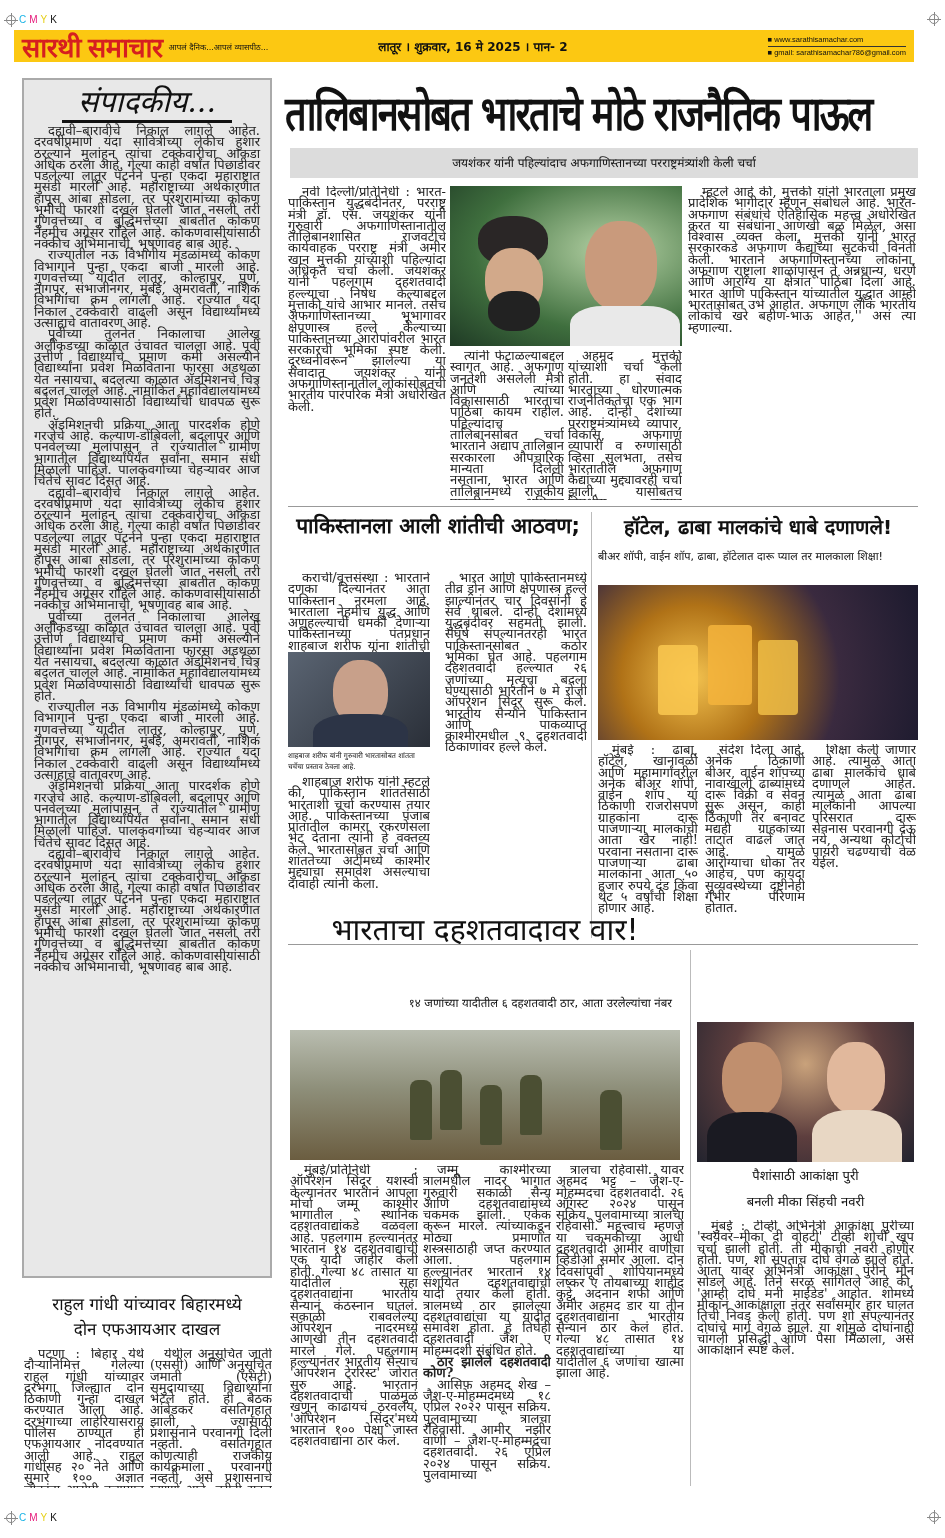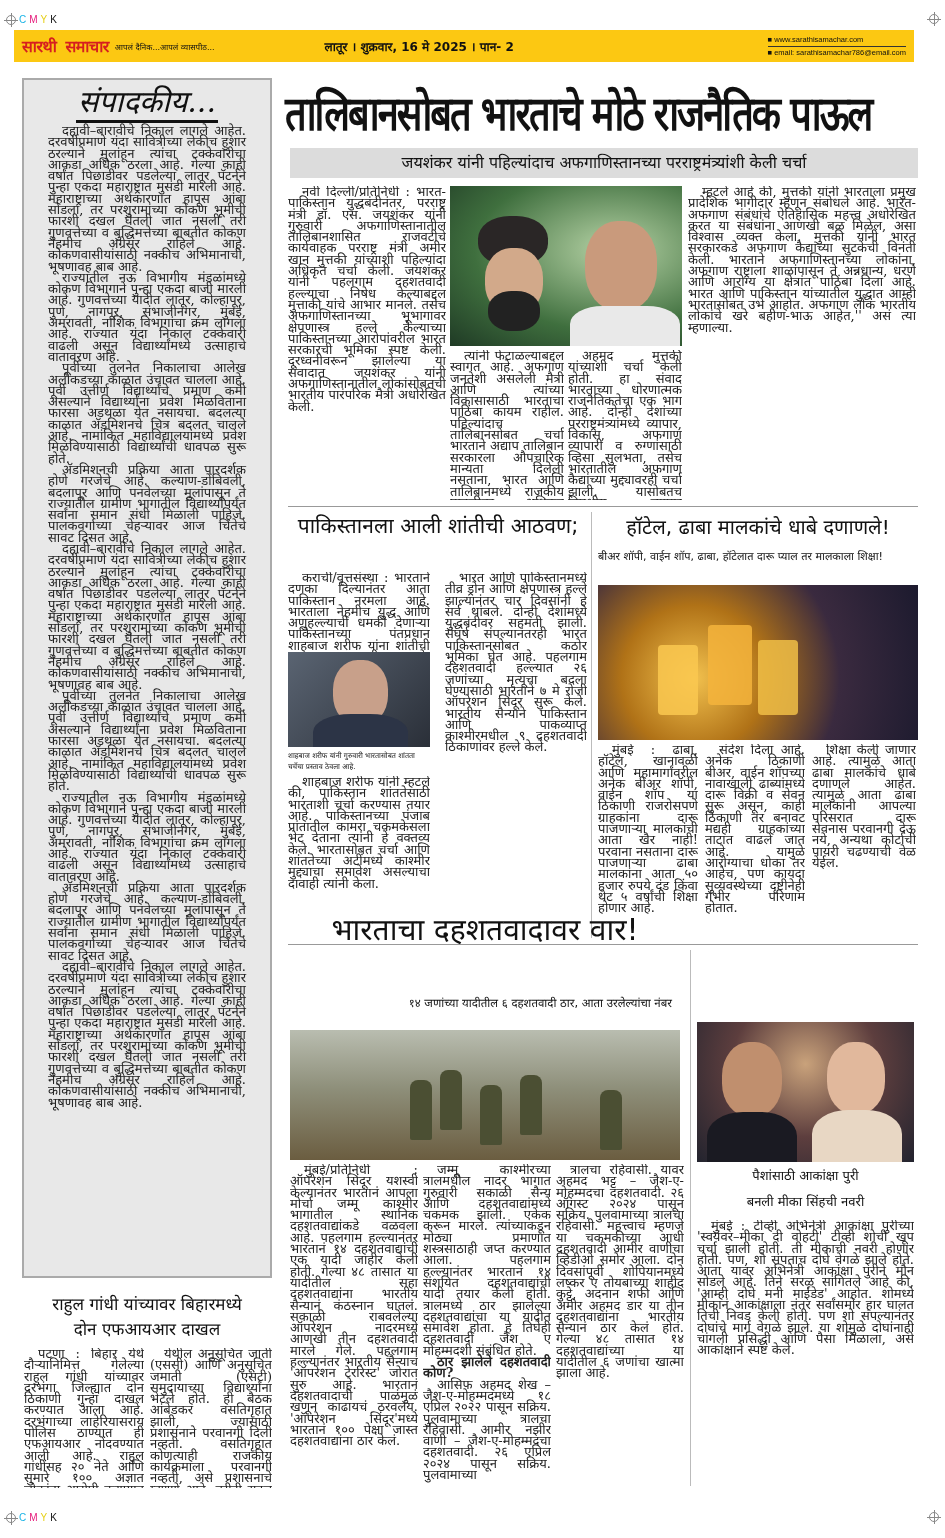--- a/index.html
+++ b/index.html
@@ -3,38 +3,38 @@
 <meta charset="utf-8">
 <style>
 *{box-sizing:border-box;margin:0;padding:0}
 body{width:945px;height:1538px;background:#fff;font-family:"DejaVu Serif",serif;color:#111;position:relative;overflow:hidden}
 .reg{position:absolute;font-family:"Liberation Sans",sans-serif;font-size:10px;display:flex;align-items:center;gap:3px}
 .cross{width:10px;height:10px;border:1px solid #888;border-radius:50%;position:relative}
 .cross:before{content:"";position:absolute;left:-3px;right:-3px;top:4px;height:1px;background:#888}
 .cross:after{content:"";position:absolute;top:-3px;bottom:-3px;left:4px;width:1px;background:#888}
 .c{color:#19b3e6}.m{color:#e6197a}.y{color:#e6d019}.k{color:#111}
 .masthead{position:absolute;left:14px;top:30px;width:900px;height:32px;background:#fcc812;display:flex;align-items:center;padding:0 8px}
-.brand{color:#d61f1f;font-size:16px;font-weight:bold;font-family:Liberation Mono, monospace;letter-spacing:-0.5px}
+.brand{color:#d61f1f;font-size:27px;font-weight:bold;font-family:Liberation Sans, sans-serif;letter-spacing:-0.5px}
 .tag{font-size:8px;margin-left:6px;font-family:"DejaVu Sans",sans-serif}
 .dateline{font-size:12px;font-family:"DejaVu Sans",sans-serif;margin-left:110px;font-weight:bold}
 .contact{margin-left:auto;font-size:7.5px;font-family:"Liberation Sans",sans-serif;line-height:12px}
 .contact div:first-child{border-bottom:1px solid #333}
 .col{position:absolute;overflow:hidden}
 .body{font-size:13px;line-height:11.3px;text-align:justify;color:#222;font-family:"DejaVu Serif",serif}
 .body p{text-indent:14px}
 .gray{background:#e8e8e8}
-.editorial{left:22px;top:78px;width:250px;height:1200px;border:2px solid #aaa;padding:4px 24px}
+.editorial{left:22px;top:78px;width:250px;height:1200px;border:2px solid #aaa;padding:4px 10px}
 .ed-title{font-size:30px;font-style:italic;text-align:center;font-family:"DejaVu Serif",serif;border-bottom:3px solid #111;margin:0 28px 2px;line-height:36px}
 .ed-head{font-size:17px;text-align:center;font-weight:bold;line-height:22px;font-family:"DejaVu Sans",sans-serif}
 .main-head{position:absolute;left:285px;top:85px;width:640px;height:58px;font-size:38px;font-weight:900;font-family:"DejaVu Sans",sans-serif;letter-spacing:-2px;line-height:58px;transform:scaleY(1.25);white-space:nowrap}
-.sub-bar{position:absolute;left:290px;top:148px;width:628px;height:30px;background:#dcdcdc;font-size:16px;text-align:center;line-height:30px;font-family:"DejaVu Sans",sans-serif}
+.sub-bar{position:absolute;left:290px;top:148px;width:628px;height:30px;background:#dcdcdc;font-size:12px;text-align:center;line-height:30px;font-family:"DejaVu Sans",sans-serif}
 .photo{position:absolute;overflow:hidden}
 .ph1{left:450px;top:186px;width:232px;height:160px;background:radial-gradient(ellipse at 70% 40%,#b6d3a6,#3f6f3e 60%,#1f3a25)}
 .face{position:absolute;border-radius:45%}
-.head2{font-family:"DejaVu Sans",sans-serif;font-weight:normal;text-align:center}
+.head2{font-family:"DejaVu Sans",sans-serif;font-weight:bold;text-align:center}
 .divider-h{position:absolute;height:1px;background:#999}
 .divider-v{position:absolute;width:1px;background:#bbb}
 .ph-sharif{left:288px;top:652px;width:142px;height:95px;background:linear-gradient(135deg,#5a6472,#2a2f38)}
 .ph-beer{left:598px;top:585px;width:320px;height:155px;background:radial-gradient(circle at 30% 60%,#f2c14e,#b07217 30%,#3a2a3f 60%,#1c1a2e)}
 .ph-army{left:290px;top:1030px;width:390px;height:130px;background:linear-gradient(180deg,#b9bdb0 0%,#8e8f7a 45%,#6b5d40 100%)}
 .ph-mika{left:697px;top:1022px;width:217px;height:140px;background:radial-gradient(circle at 50% 30%,#c9a27b,#5d3e3e 50%,#22232e)}
 .soldier{position:absolute;width:22px;height:60px;background:#4b4f33;border-radius:8px 8px 2px 2px}
 .cap{font-size:7.2px;line-height:11px}
 </style>
 </head>
@@ -50,21 +50,21 @@
 <div class="reg" style="right:6px;top:14px">
     <span class="cross"></span>
   </div>
 
 <header class="masthead">
   <span class="brand">सारथी समाचार</span>
   <span class="tag">आपलं दैनिक...आपलं व्यासपीठ...</span>
   <span class="dateline">लातूर । शुक्रवार, 16 मे 2025 । पान- 2</span>
   <div class="contact">
     <div>■ <span>www.sarathisamachar.com</span></div>
-    <div>■ <span>email: sarathisamachar786@email.com</span></div>
+    <div>■ <span>gmail: sarathisamachar786@gmail.com</span></div>
   </div>
 </header>
 
 <section class="col editorial gray">
   <div class="ed-title">संपादकीय...</div>
   <div class="body">
     <p>दहावी–बारावीचे निकाल लागले आहेत. दरवर्षीप्रमाणे यंदा सावित्रीच्या लेकीच हुशार ठरल्याने मुलांहून त्यांचा टक्केवारीचा आकडा अधिक ठरला आहे. गेल्या काही वर्षांत पिछाडीवर पडलेल्या लातूर पॅटर्नने पुन्हा एकदा महाराष्ट्रात मुसंडी मारली आहे. महाराष्ट्राच्या अर्थकारणात हापूस आंबा सोडला, तर परशुरामांच्या कोकण भूमीची फारशी दखल घेतली जात नसली तरी गुणवत्तेच्या व बुद्धिमत्तेच्या बाबतीत कोकण नेहमीच अग्रेसर राहिले आहे. कोकणवासीयांसाठी नक्कीच अभिमानाची, भूषणावह बाब आहे.</p>
     <p>राज्यातील नऊ विभागीय मंडळांमध्ये कोकण विभागाने पुन्हा एकदा बाजी मारली आहे. गुणवत्तेच्या यादीत लातूर, कोल्हापूर, पुणे, नागपूर, संभाजीनगर, मुंबई, अमरावती, नाशिक विभागांचा क्रम लागला आहे. राज्यात यंदा निकाल टक्केवारी वाढली असून विद्यार्थ्यांमध्ये उत्साहाचे वातावरण आहे.</p>
     <p>पूर्वीच्या तुलनेत निकालाचा आलेख अलीकडच्या काळात उंचावत चालला आहे. पूर्वी उत्तीर्ण विद्यार्थ्यांचे प्रमाण कमी असल्याने विद्यार्थ्यांना प्रवेश मिळविताना फारसा अडथळा येत नसायचा. बदलत्या काळात अ‍ॅडमिशनचे चित्र बदलत चालले आहे. नामांकित महाविद्यालयांमध्ये प्रवेश मिळविण्यासाठी विद्यार्थ्यांची धावपळ सुरू होते.</p>
     <p>अ‍ॅडमिशनची प्रक्रिया आता पारदर्शक होणे गरजेचे आहे. कल्याण-डोंबिवली, बदलापूर आणि पनवेलच्या मुलांपासून ते राज्यातील ग्रामीण भागातील विद्यार्थ्यांपर्यंत सर्वांना समान संधी मिळाली पाहिजे. पालकवर्गाच्या चेहऱ्यावर आज चिंतेचे सावट दिसत आहे.</p>
@@ -105,21 +105,21 @@
 </h2>
 <div class="col body" style="left:288px;top:572px;width:142px;height:80px">
     <p>कराची/वृत्तसंस्था : भारताने दणका दिल्यानंतर आता पाकिस्तान नरमला आहे. भारताला नेहमीच युद्ध आणि अणुहल्ल्याची धमकी देणाऱ्या पाकिस्तानच्या पंतप्रधान शाहबाज शरीफ यांना शांतीची आठवण झाली आहे. पाकिस्तानचे पंतप्रधान</p>
   </div>
 <div class="photo ph-sharif">
   <div class="face" style="left:45px;top:8px;width:55px;height:65px;background:#c8a08a"></div>
   <div class="face" style="left:25px;top:62px;width:95px;height:45px;background:#2c3446;border-radius:40% 40% 0 0"></div>
 </div>
 <div class="col cap" style="left:288px;top:750px;width:142px;height:24px">शाहबाज शरीफ यांनी गुरुवारी भारतासोबत शांतता चर्चेचा प्रस्ताव ठेवला आहे.</div>
 <div class="col body" style="left:288px;top:776px;width:142px;height:162px">
-    <p>शाहबाज शरीफ यांनी म्हटले की, पाकिस्तान शांततेसाठी भारताशी चर्चा करण्यास तयार आहे. पाकिस्तानच्या पंजाब प्रांतातील कामरा चकमकेसला भेट देताना त्यांनी हे वक्तव्य केले. भारतासोबत चर्चा आणि शांततेच्या अटींमध्ये काश्मीर मुद्द्याचा समावेश असल्याचा दावाही त्यांनी केला.</p>
+    <p>शाहबाज शरीफ यांनी म्हटले की, पाकिस्तान शांततेसाठी भारताशी चर्चा करण्यास तयार आहे. पाकिस्तानच्या पंजाब प्रांतातील कामरा रकरणेसला भेट देताना त्यांनी हे वक्तव्य केले. भारतासोबत चर्चा आणि शांततेच्या अटींमध्ये काश्मीर मुद्द्याचा समावेश असल्याचा दावाही त्यांनी केला.</p>
   </div>
 <div class="col body" style="left:445px;top:572px;width:142px;height:366px">
     <p>भारत आणि पाकिस्तानमध्ये तीव्र ड्रोन आणि क्षेपणास्त्र हल्ले झाल्यानंतर चार दिवसांनी हे सर्व थांबले. दोन्ही देशांमध्ये युद्धबंदीवर सहमती झाली. संघर्ष संपल्यानंतरही भारत पाकिस्तानसोबत कठोर भूमिका घेत आहे. पहलगाम दहशतवादी हल्ल्यात २६ जणांच्या मृत्यूचा बदला घेण्यासाठी भारताने ७ मे रोजी ऑपरेशन सिंदूर सुरू केले. भारतीय सैन्याने पाकिस्तान आणि पाकव्याप्त काश्मीरमधील ९ दहशतवादी ठिकाणांवर हल्ले केले.</p>
   </div>
 <div class="divider-v" style="left:591px;top:512px;height:426px"></div>
 
 <h2 class="head2" style="position:absolute;left:598px;top:512px;width:320px;font-size:20px;line-height:30px;white-space:nowrap">हॉटेल, ढाबा मालकांचे धाबे दणाणले!</h2>
 <div style="position:absolute;left:598px;top:548px;width:320px;font-size:11px;font-family:'DejaVu Sans',sans-serif;white-space:nowrap">बीअर शॉपी, वाईन शॉप, ढाबा, हॉटेलात दारू प्याल तर मालकाला शिक्षा!</div>
 <div class="photo ph-beer">
   <div class="face" style="left:60px;top:60px;width:40px;height:70px;background:rgba(250,200,80,.85);border-radius:4px"></div>

